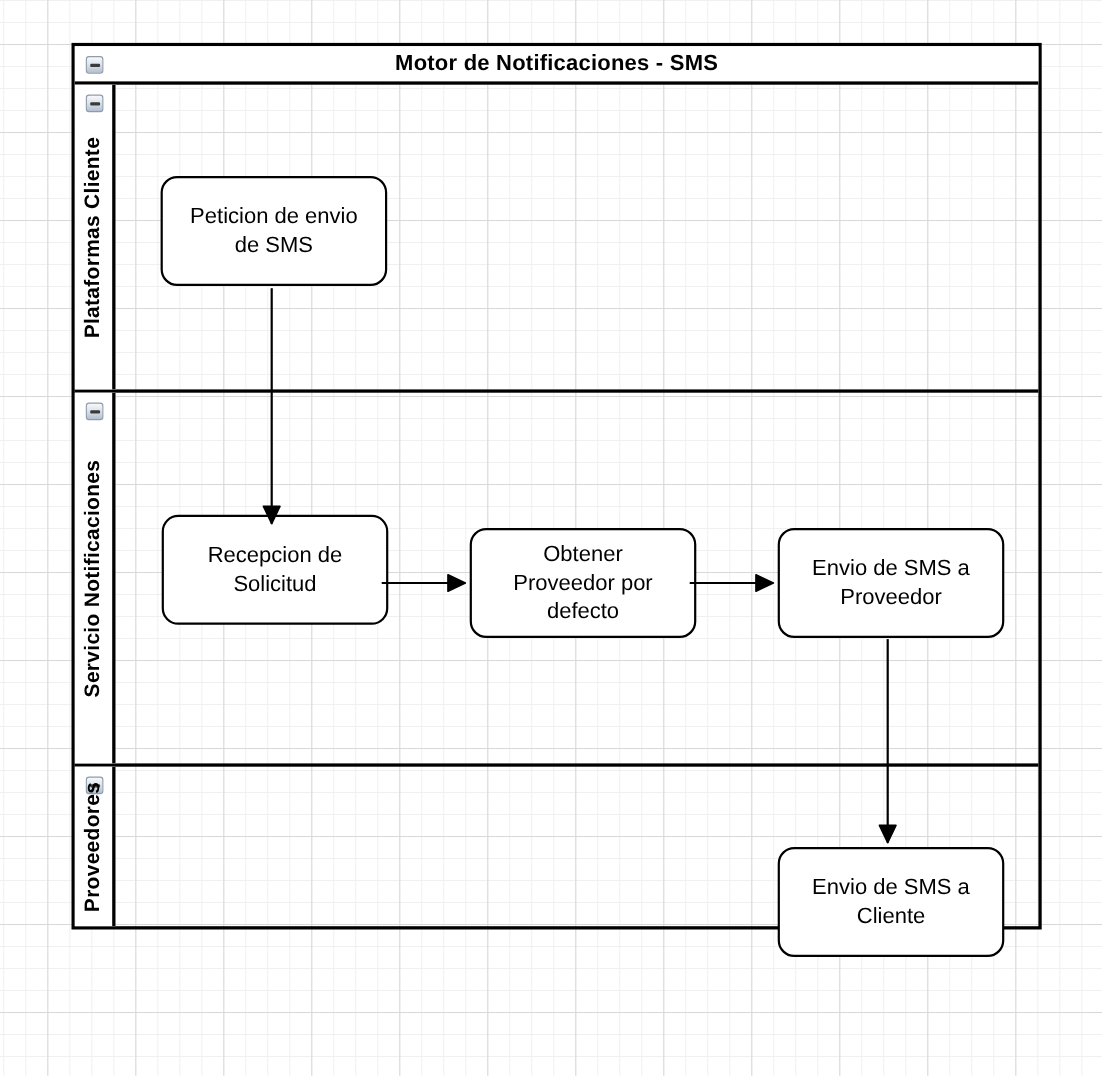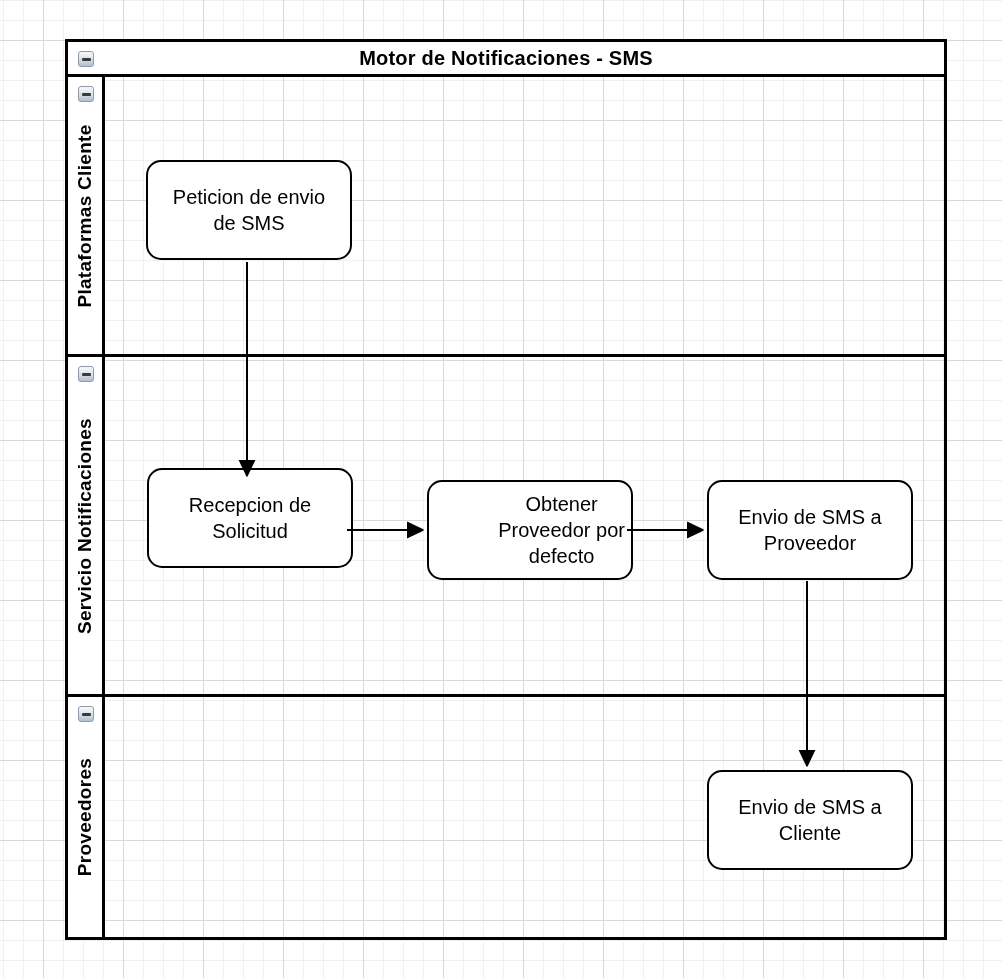--- a/index.html
+++ b/index.html
@@ -19,21 +19,21 @@
       linear-gradient(to right, #f0f0f1 1px, transparent 1px),
       linear-gradient(to bottom, #f0f0f1 1px, transparent 1px);
     background-size: 80px 80px, 80px 80px, 20px 20px, 20px 20px;
     background-position: 43px 0, 0 40px, 3px 0, 0 0;
   }
 
   
   .pool {
     position: absolute;
     left: 65px; top: 39px;
-    width: 882px; height: 901px;
+    width: 882px; height: 806px;
     border: 3px solid #000;
     display: flex;
     flex-direction: column;
     background: transparent;
   }
   .pool-title-bar {
     position: relative;
     height: 35px;
     flex: 0 0 35px;
     border-bottom: 3px solid #000;
@@ -106,21 +106,21 @@
     cursor: pointer;
   }
   .task-label {
     font-size: 20px;
     line-height: 26px;
     white-space: pre-line;
     padding: 0 6px;
   }
   #task-1 { left: 146px; top: 160px; }
   #task-2 { left: 147px; top: 468px; }
-  #task-3 { left: 427px; top: 480px; justify-content: flex-end; }
+  #task-3 { left: 427px; top: 480px; }
   #task-4 { left: 707px; top: 480px; }
   #task-5 { left: 707px; top: 770px; }
 
   
   .edges-layer {
     position: absolute;
     left: 0; top: 0;
     width: 1002px; height: 978px;
     z-index: 3;
     pointer-events: none;

